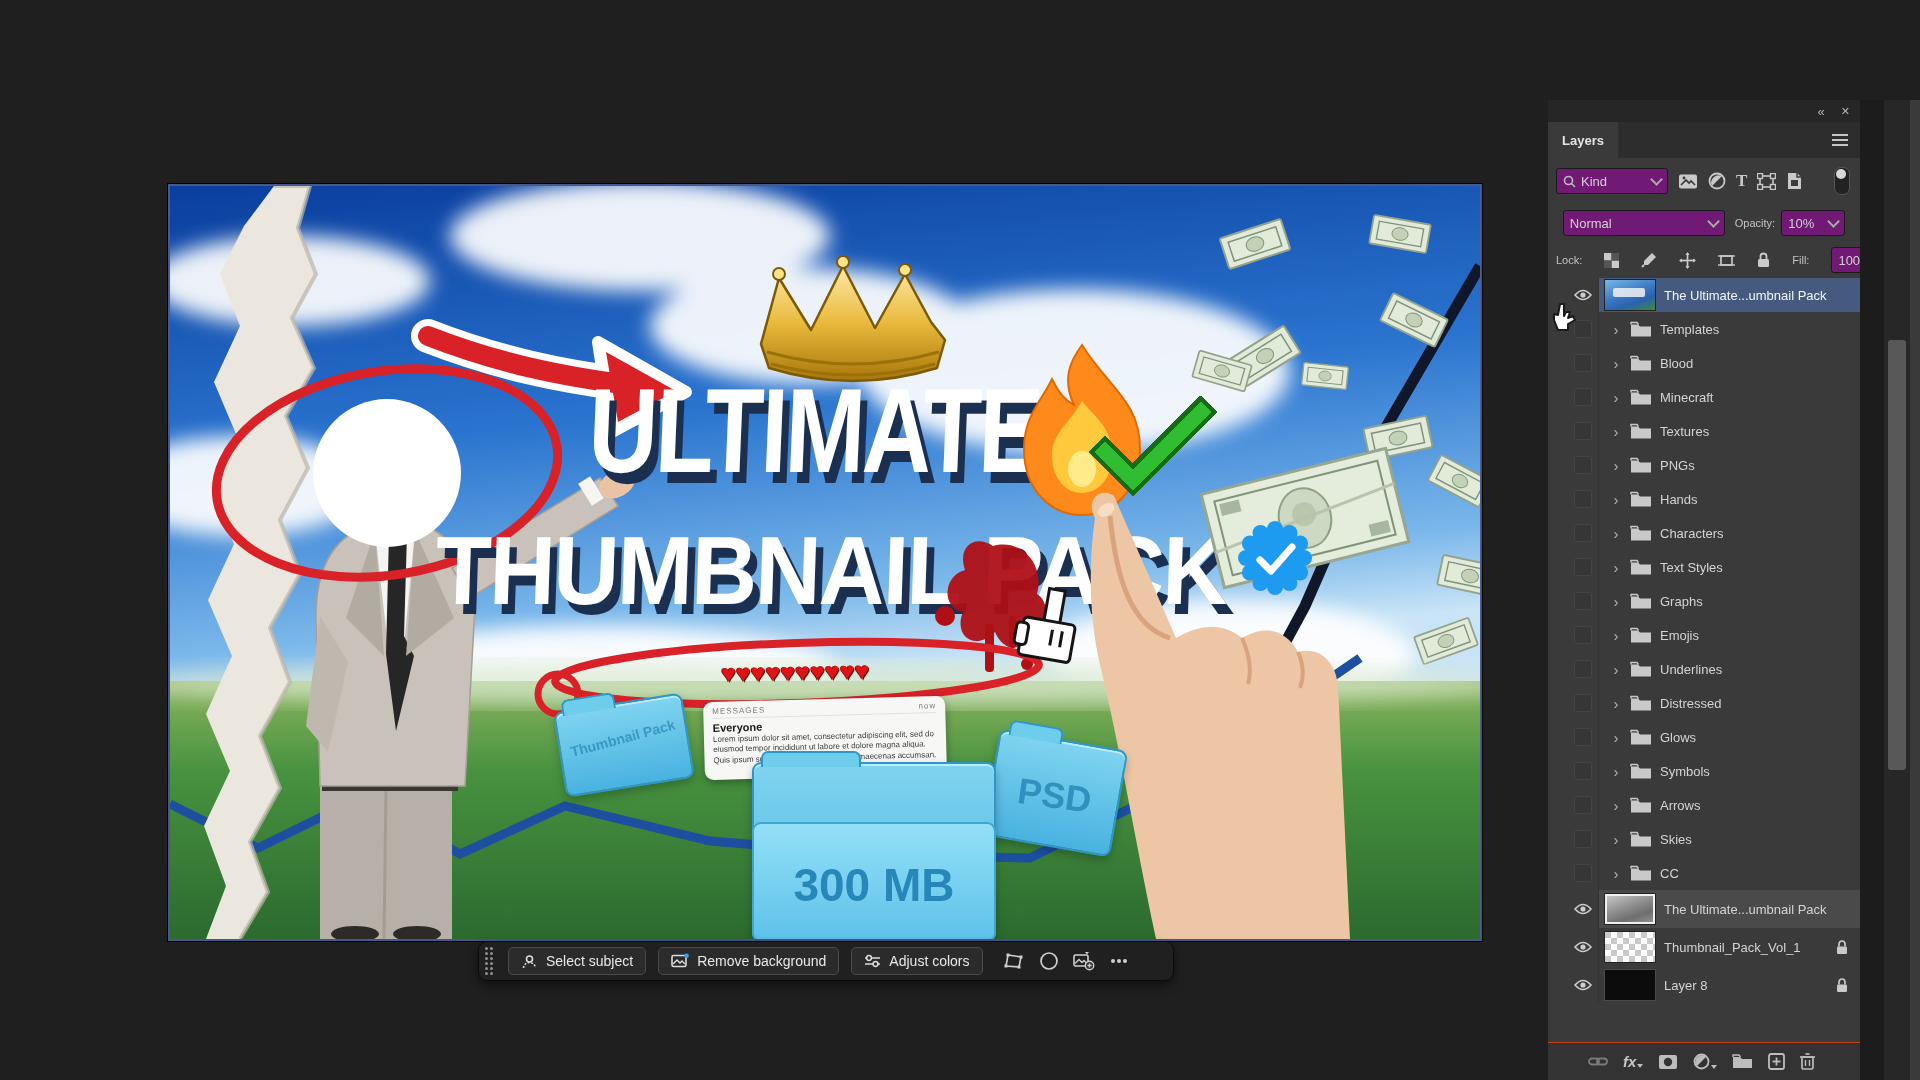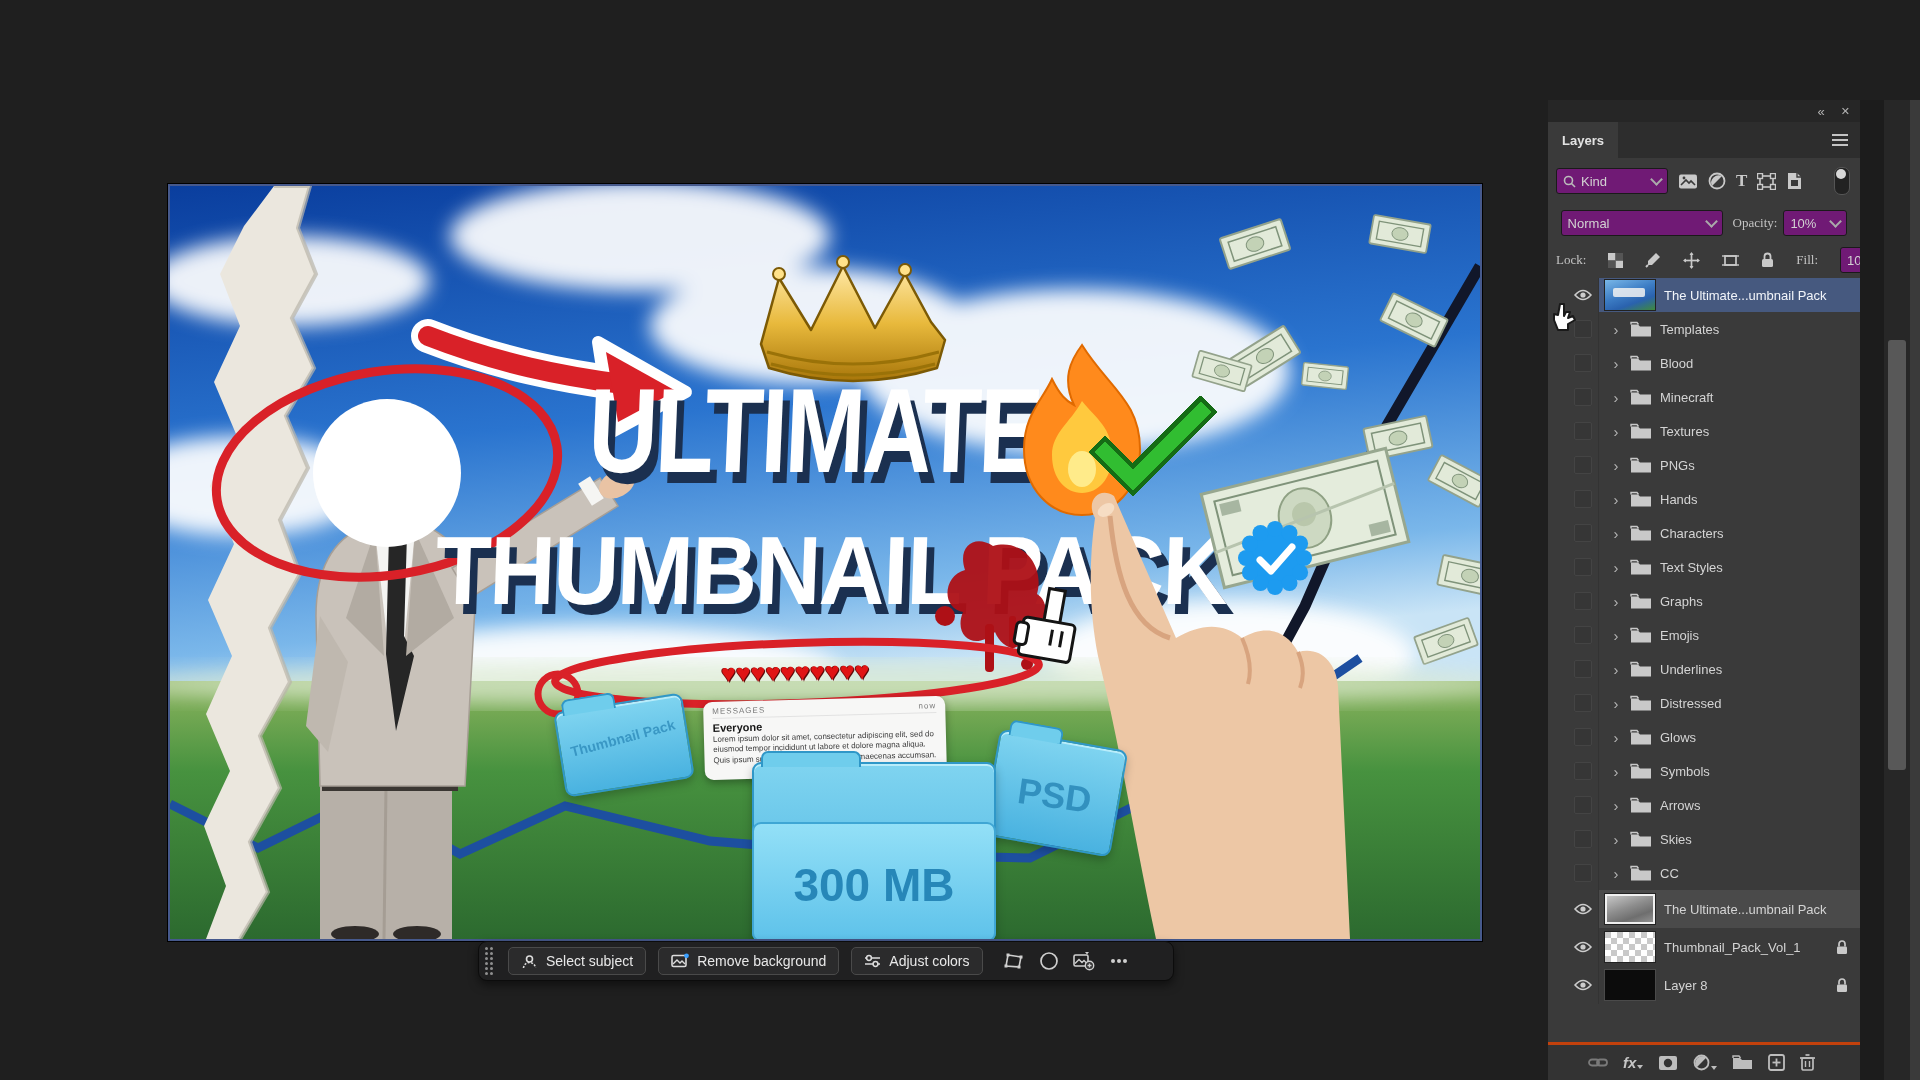--- a/index.html
+++ b/index.html
@@ -60,21 +60,21 @@
   .tabrow{height:36px;background:#2d2d2d;display:flex;align-items:center;}
   .tab{height:36px;padding:0 14px;background:#3a3a3a;display:flex;align-items:center;font-size:13px;
        font-weight:bold;color:#e3e3e3;}
   .hamburger{margin-left:auto;margin-right:12px;width:16px;height:2px;background:#c4c4c4;
        box-shadow:0 -5px 0 #c4c4c4,0 5px 0 #c4c4c4;}
   .ctl-row{display:flex;align-items:center;padding:0 8px;box-sizing:border-box;}
   .field{background:#701a75;border:1px solid #1a1a1a;border-radius:3px;height:26px;display:flex;
          align-items:center;padding:0 6px;box-sizing:border-box;font-size:13px;color:#d2d2d2;}
   .chev{width:7px;height:7px;border-right:2px solid #aaa;border-bottom:2px solid #aaa;
         transform:rotate(45deg);margin-left:auto;margin-bottom:3px;}
-  .lbl{font-size:13px;color:#c3c3c3;font-family:Liberation Serif, serif;}
+  .lbl{font-size:11px;color:#c3c3c3;}
   .ficon{display:flex;align-items:center;justify-content:center;}
   .toggle{width:14px;height:26px;background:#222;border:1px solid #555;border-radius:7px;position:relative;}
   .toggle i{position:absolute;top:1px;left:1px;width:10px;height:10px;border-radius:50%;background:#d8d8d8;}
 
   .layer-list{position:relative;}
   .layer-row{display:flex;height:34px;align-items:stretch;margin-left:20px;}
   .layer-row.tall{height:38px;}
   .vis{width:30px;display:flex;align-items:center;justify-content:center;background:#3a3a3a;
        border-right:1px solid #333;}
   .vis-empty{width:16px;height:16px;background:#363636;border:1px solid #444;border-radius:2px;}
@@ -88,21 +88,21 @@
   .t-color{background:linear-gradient(160deg,#79b7e8 0%,#3c7cc4 45%,#2a62ae 70%,#3f8a3b 100%);position:relative;}
   .t-color::after{content:"";position:absolute;left:8px;top:8px;width:32px;height:9px;background:#f2f2f2;
       border-radius:2px;opacity:.85;}
   .t-gray{background:linear-gradient(160deg,#cfcfcf 0%,#8d8d8d 45%,#6e6e6e 70%,#9a9a9a 100%);
       outline:2px solid #f0f0f0;outline-offset:-3px;}
   .t-checker{background:repeating-conic-gradient(#ffffff 0 25%,#c9c9c9 0 50%) 0 0/12px 12px;}
   .t-black{background:#0c0c0c;border-color:#4a4a4a;}
   .lock-ic{margin-left:auto;margin-right:12px;flex:0 0 auto;}
 
   .panel-bottom{position:absolute;left:0;right:0;bottom:0;height:38px;background:#333;
-      border-top:3px solid #c2410c;display:flex;align-items:center;gap:15px;padding-left:40px;box-sizing:border-box;}
+      border-top:1px solid #c2410c;display:flex;align-items:center;gap:15px;padding-left:40px;box-sizing:border-box;}
   .pb-ic{display:flex;align-items:flex-end;gap:1px;}
   .fx-label{font-size:15px;font-style:italic;font-weight:bold;color:#c6c6c6;line-height:14px;}
   .mini-caret{width:0;height:0;border-left:3px solid transparent;border-right:3px solid transparent;
       border-top:4px solid #bdbdbd;margin-bottom:1px;}
 
   .gap-strip{left:1860px;top:100px;width:24px;height:980px;background:#1c1c1c;}
   .scroll-track{left:1884px;top:100px;width:26px;height:980px;background:#272727;}
   .scroll-thumb{left:1888px;top:340px;width:18px;height:430px;background:#585858;border-radius:3px;}
   .right-strip{left:1910px;top:100px;width:10px;height:980px;background:#3a3a3a;}
 

